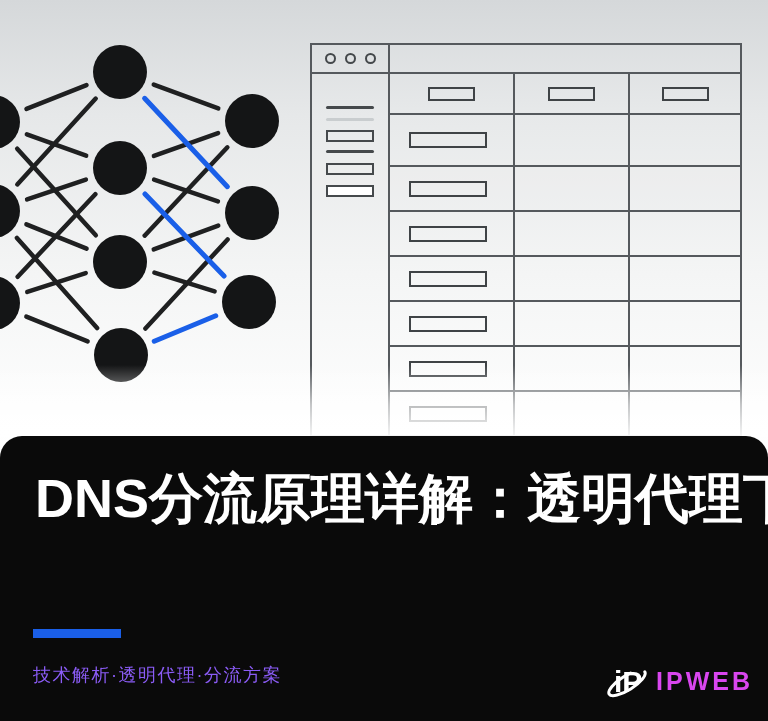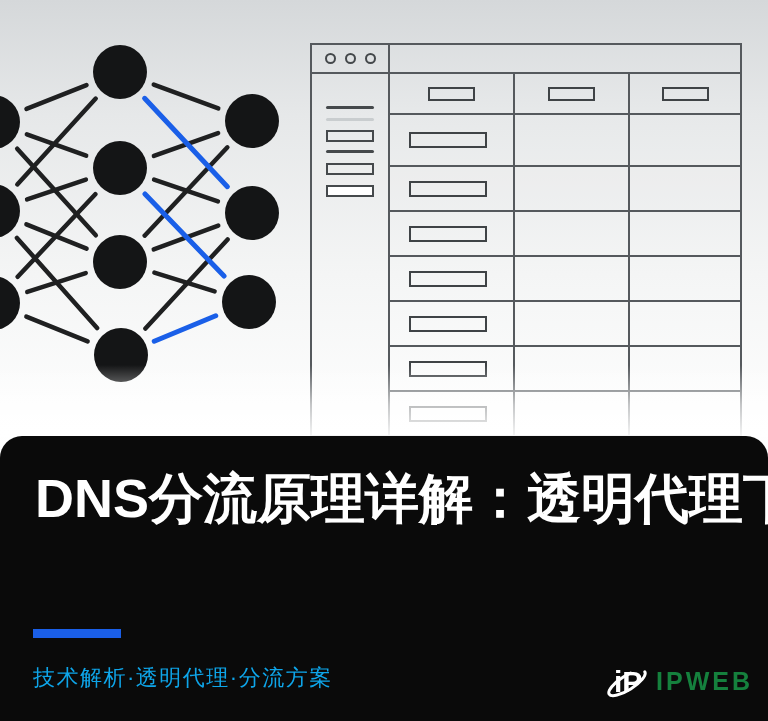--- a/index.html
+++ b/index.html
@@ -56,24 +56,24 @@
     background:var(--panel);border-radius:22px 22px 0 0;
   }
   .title{
     position:absolute;left:35px;top:26px;width:720px;
     color:#ffffff;font-size:54px;font-weight:900;line-height:72px;letter-spacing:0;
   }
   .title span{display:block;white-space:nowrap;}
   .accent-bar{position:absolute;left:33px;top:193px;width:88px;height:9px;background:var(--accent);}
   .subtitle{
     position:absolute;left:33px;top:227px;
-    color:#0ea5e9;font-size:22px;font-weight:400;letter-spacing:1.5px;white-space:nowrap;
+    color:#8b5cf6;font-size:18px;font-weight:400;letter-spacing:1.5px;white-space:nowrap;
   }
   .logo{position:absolute;right:15px;bottom:15px;display:flex;align-items:center;gap:7px;}
-  .logo-text{color:#15803d;font-size:25px;font-weight:700;letter-spacing:3px;}
+  .logo-text{color:#d946ef;font-size:25px;font-weight:700;letter-spacing:3px;}
 </style>
 </head>
 <body>
 
 <div class="canvas">
 
   <div class="hero">
 
     <svg class="net-svg" width="310" height="437" viewBox="0 0 310 437">
         <line x1="26.49742707901055" y1="108.81203658306671" x2="86.50257292098945" y2="85.18796341693329" stroke="var(--ink)" stroke-width="4.5" stroke-linecap="round"></line>

